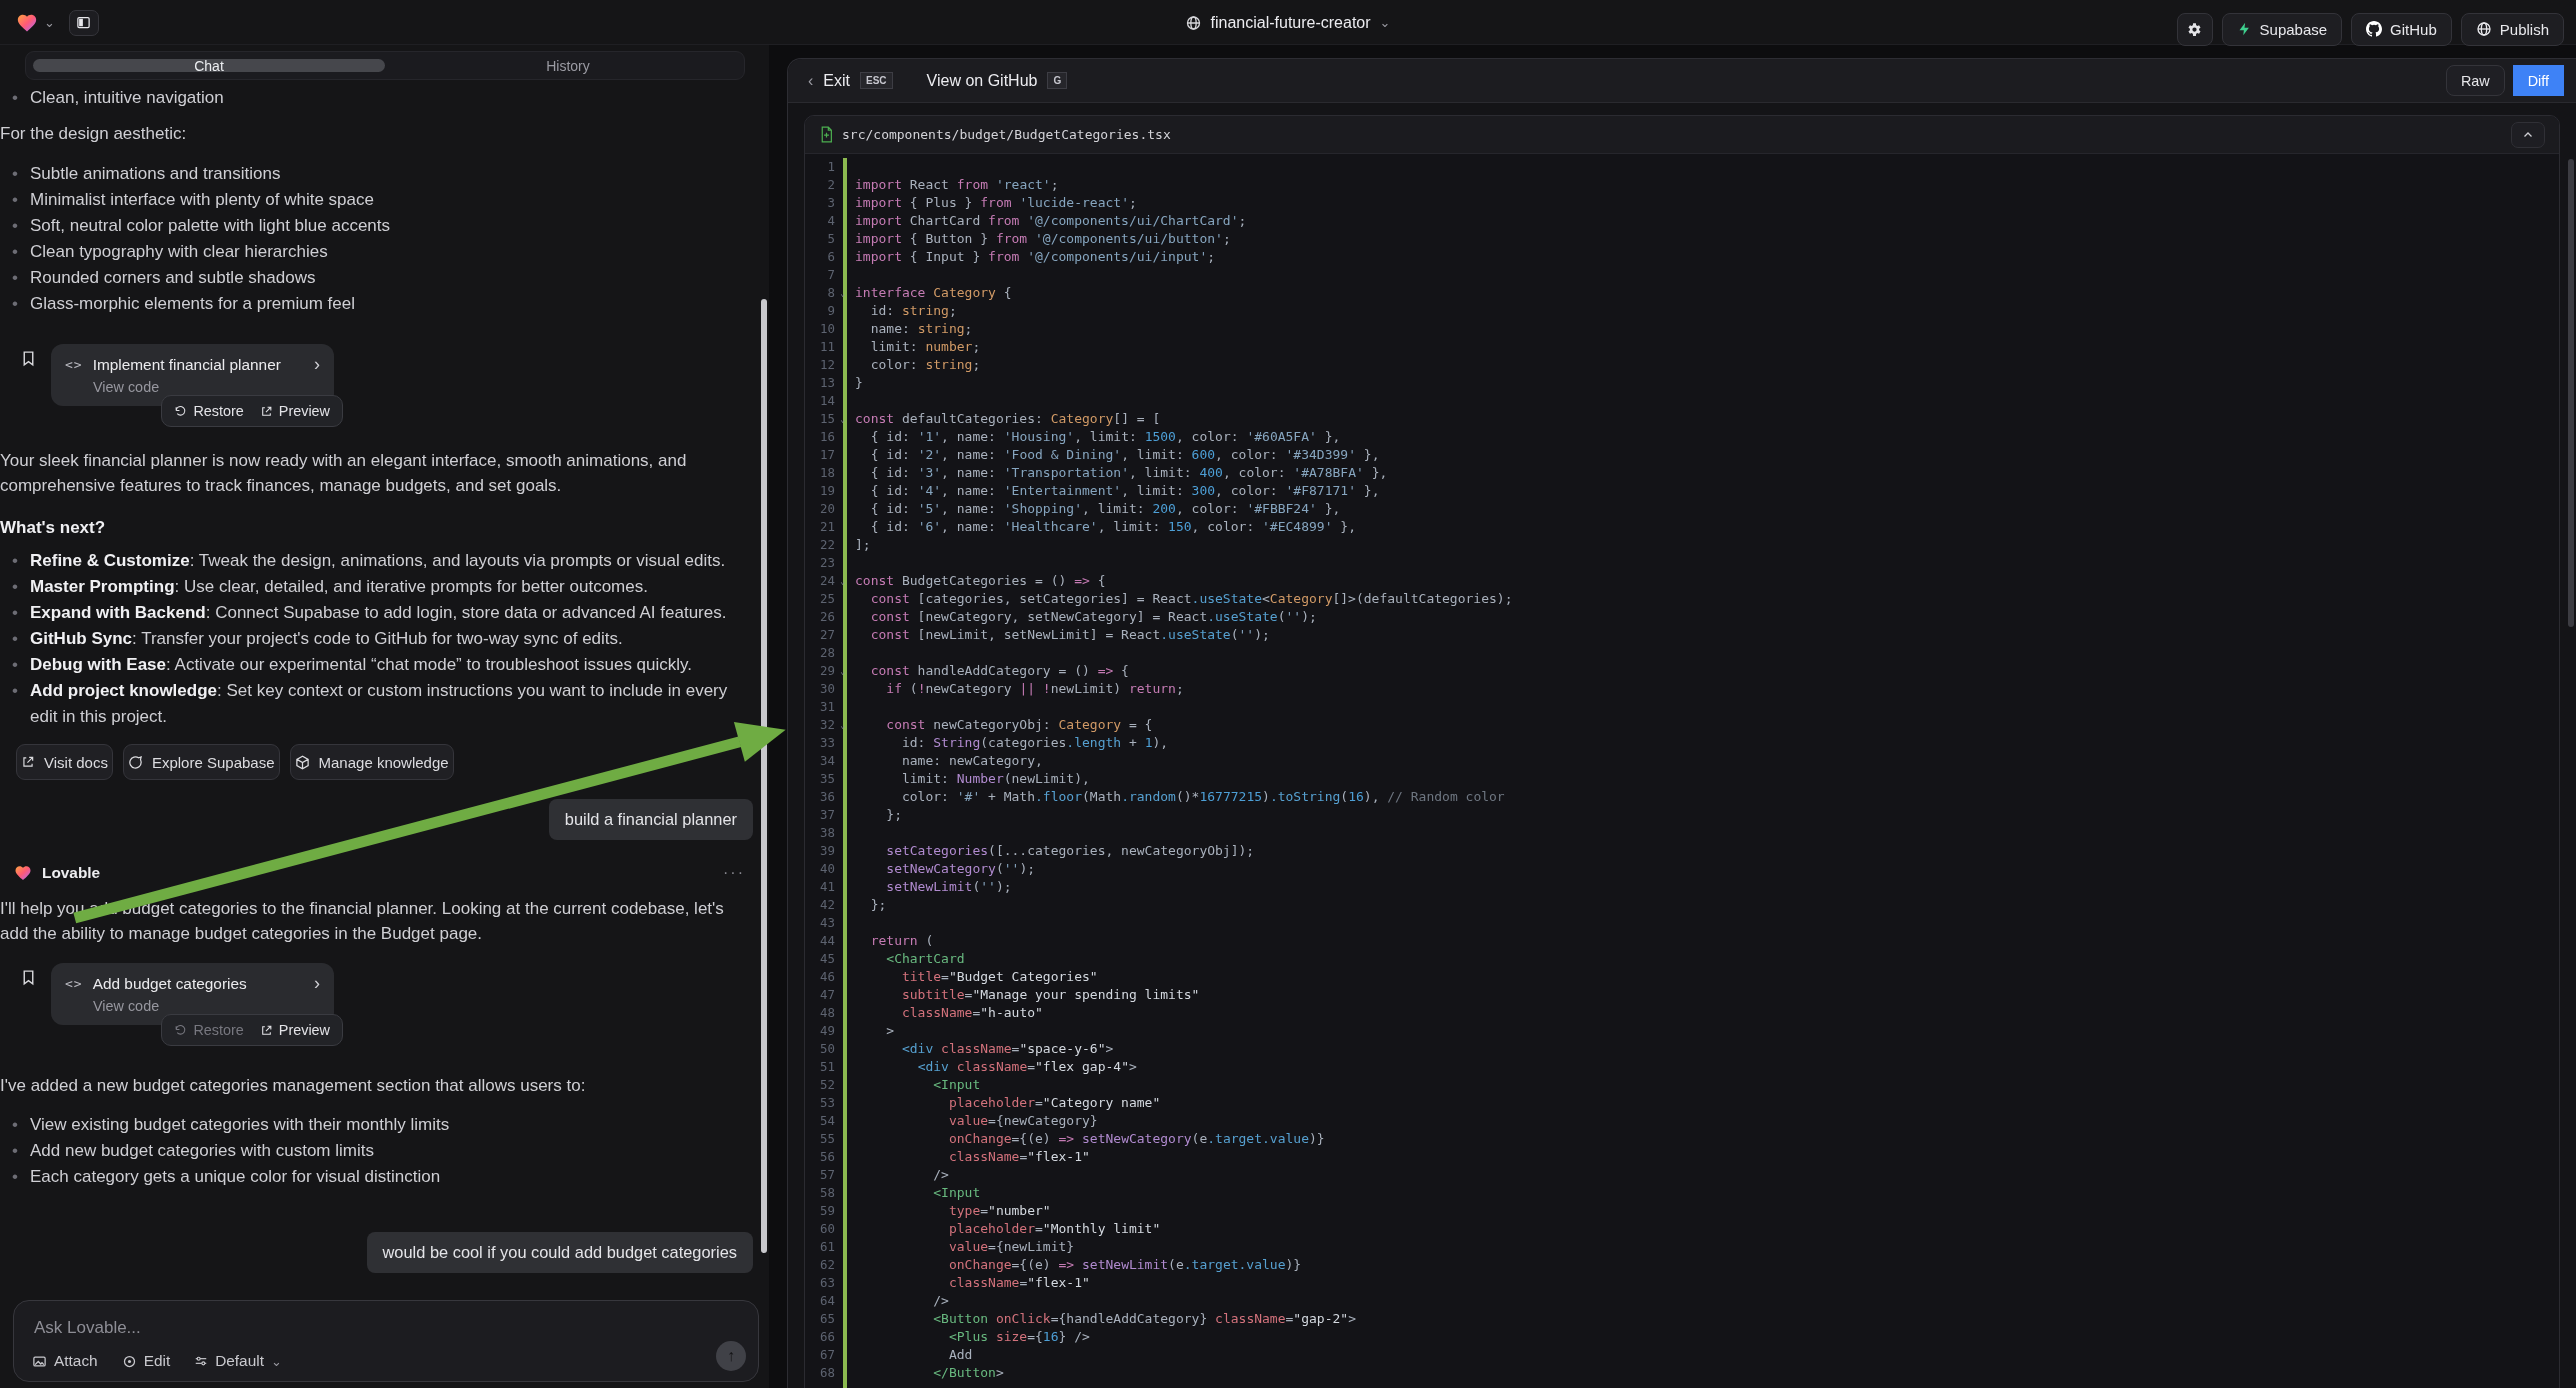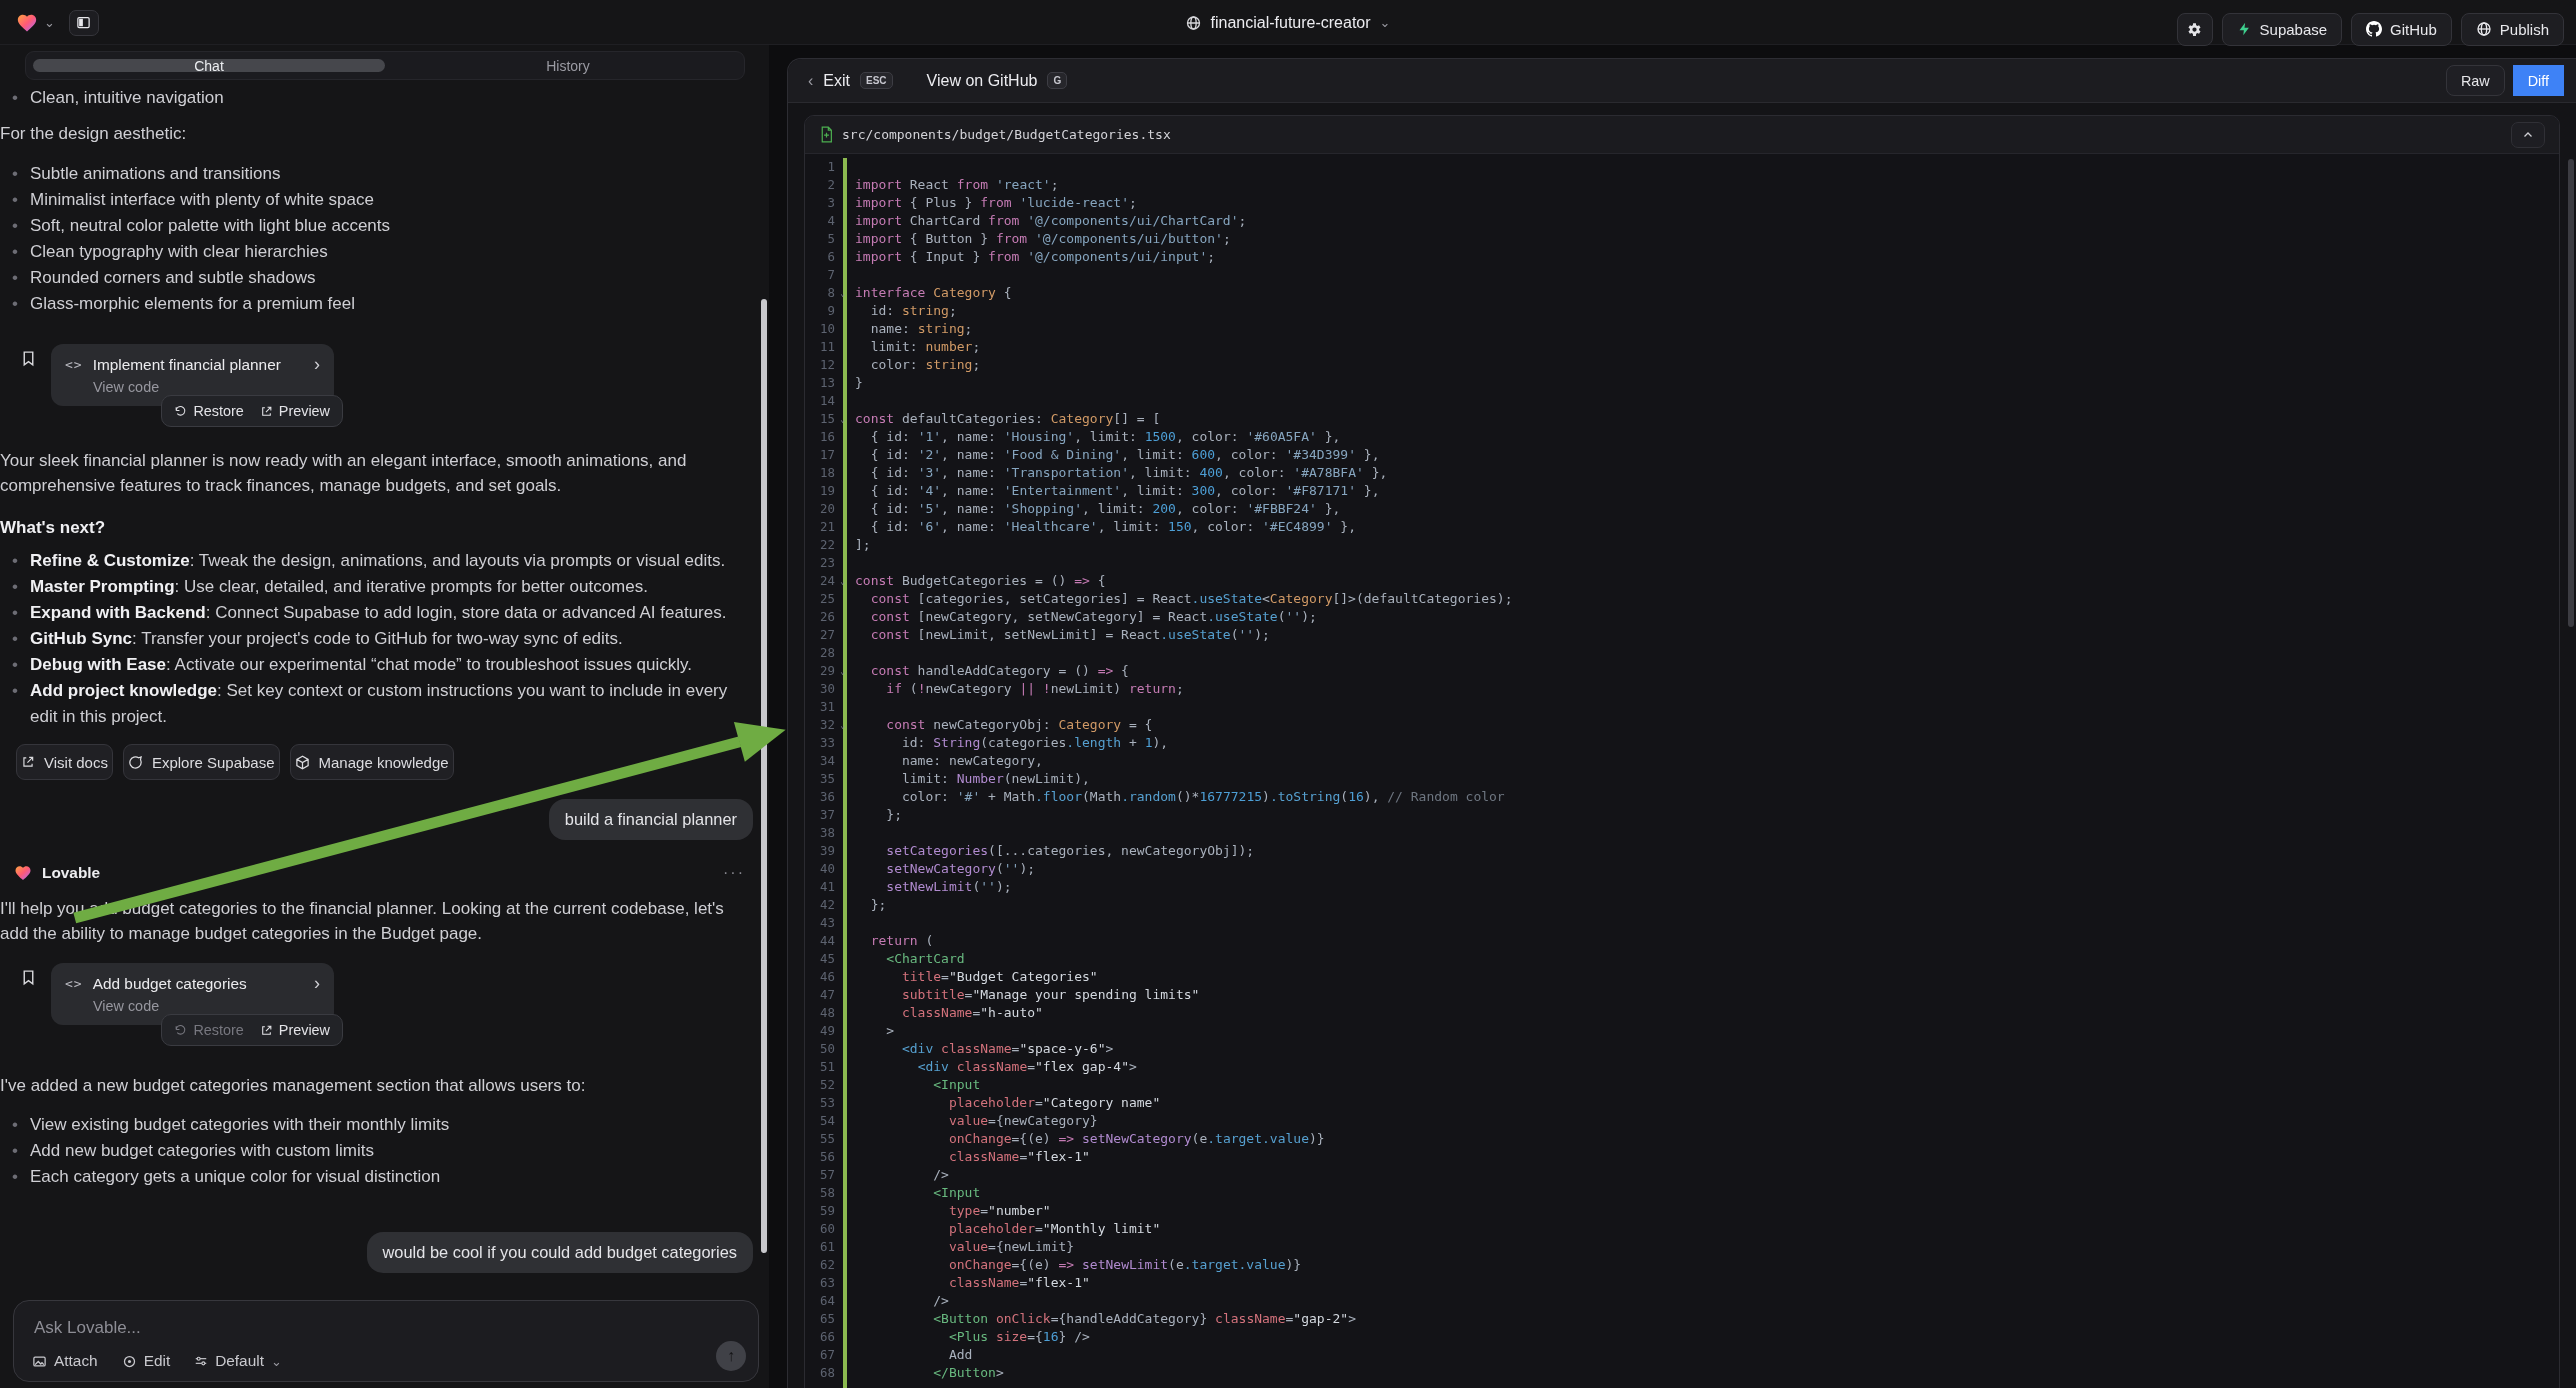--- a/index.html
+++ b/index.html
@@ -45,21 +45,21 @@
   .bookmark { position:absolute; left:20px; width:17px; }
   .chip { position:absolute; right:-9px; bottom:-21px; display:flex; align-items:center; gap:16px;
     background:#222327; border:1px solid #3a3b41; border-radius:10px; padding:7px 12px; font-size:14.4px; color:#e3e3e7; }
   .chip .dim { color:#77777f; }
   .chip span.lbl { cursor:pointer; display:flex; align-items:center; gap:6px; }
 
   .act-row { position:absolute; left:16px; display:flex; gap:10px; }
   .act-btn { height:36px; display:flex; align-items:center; gap:9px; padding:0 4px; background:#202024;
     border:1px solid #35353b; border-radius:9px; color:#dcdce0; font-size:15px; cursor:pointer; }
 
-  .bubble { position:absolute; right:16px; background:#2f3034; border-radius:16px; padding:11px 16px;
+  .bubble { position:absolute; right:16px; background:#2f3034; border-radius:8px; padding:11px 16px;
     font-size:16.4px; color:#e4e4e8; }
   .lov-row { position:absolute; left:14px; right:24px; display:flex; align-items:center; gap:10px; }
   .lov-name { font-size:15.4px; font-weight:bold; color:#ededf0; }
   .dots { margin-left:auto; color:#85858d; font-size:16px; letter-spacing:2px; cursor:pointer; }
 
   .askbox { position:absolute; left:13px; top:1255px; width:746px; height:82px; background:#1c1c20;
     border:1px solid #37373d; border-radius:16px; }
   .ask-ph { position:absolute; left:20px; top:17px; color:#8d8d95; font-size:17px; }
   .ask-row { position:absolute; left:18px; bottom:11px; display:flex; align-items:center; gap:24px;
     color:#c9c9ce; font-size:15.4px;margin-top:24px; }
@@ -69,21 +69,21 @@
     font-size:16px; font-weight:bold; cursor:pointer; }
   .chat-scroll { position:absolute; right:2px; top:254px; width:6px; height:954px; background:#c9c9cd; border-radius:3px; }
 
   
   .rpanel { position:absolute; left:787px; top:58px; right:0; bottom:0; background:#141417;
     border-left:1px solid #2d2d33; border-top:1px solid #2d2d33; border-top-left-radius:14px; overflow:hidden; }
   .rp-head { position:absolute; left:0; top:0; right:0; height:44px; background:#1c1c20;
     border-bottom:1px solid #2a2a2f; border-top-left-radius:14px; display:flex; align-items:center; }
   .rp-left { display:flex; align-items:center; gap:10px; margin-left:20px; font-size:16px; color:#ececf0; }
   .kbd { font-size:10px; font-weight:bold; color:#c7c7cf; background:#26262b; border:1px solid #3d3d44;
-    border-radius:5px; padding:2px 5px; }
+    border-radius:0; padding:2px 5px; }
   .rp-right { margin-left:auto; margin-right:12px; display:flex; gap:8px; }
   .raw-btn { height:31px; padding:0 14px; background:#1f1f24; border:1px solid #34343a; border-radius:8px;
     color:#e6e6ea; font-size:14.4px; display:flex; align-items:center; cursor:pointer; }
   .diff-btn { height:31px; padding:0 14px; border:1px solid #3e82f6; border-radius:0;
     color:#fff; font-size:14.4px; display:flex; align-items:center; cursor:pointer; }
 
   .filecard { position:absolute; left:16px; right:16px; top:56px; bottom:-12px; background:#19191d;
     border:1px solid #2b2b31; border-radius:10px; overflow:hidden; }
   .fc-head { height:38px; display:flex; align-items:center; gap:8px; padding:0 14px;
     border-bottom:1px solid #26262c; background:#1b1b1f; }

